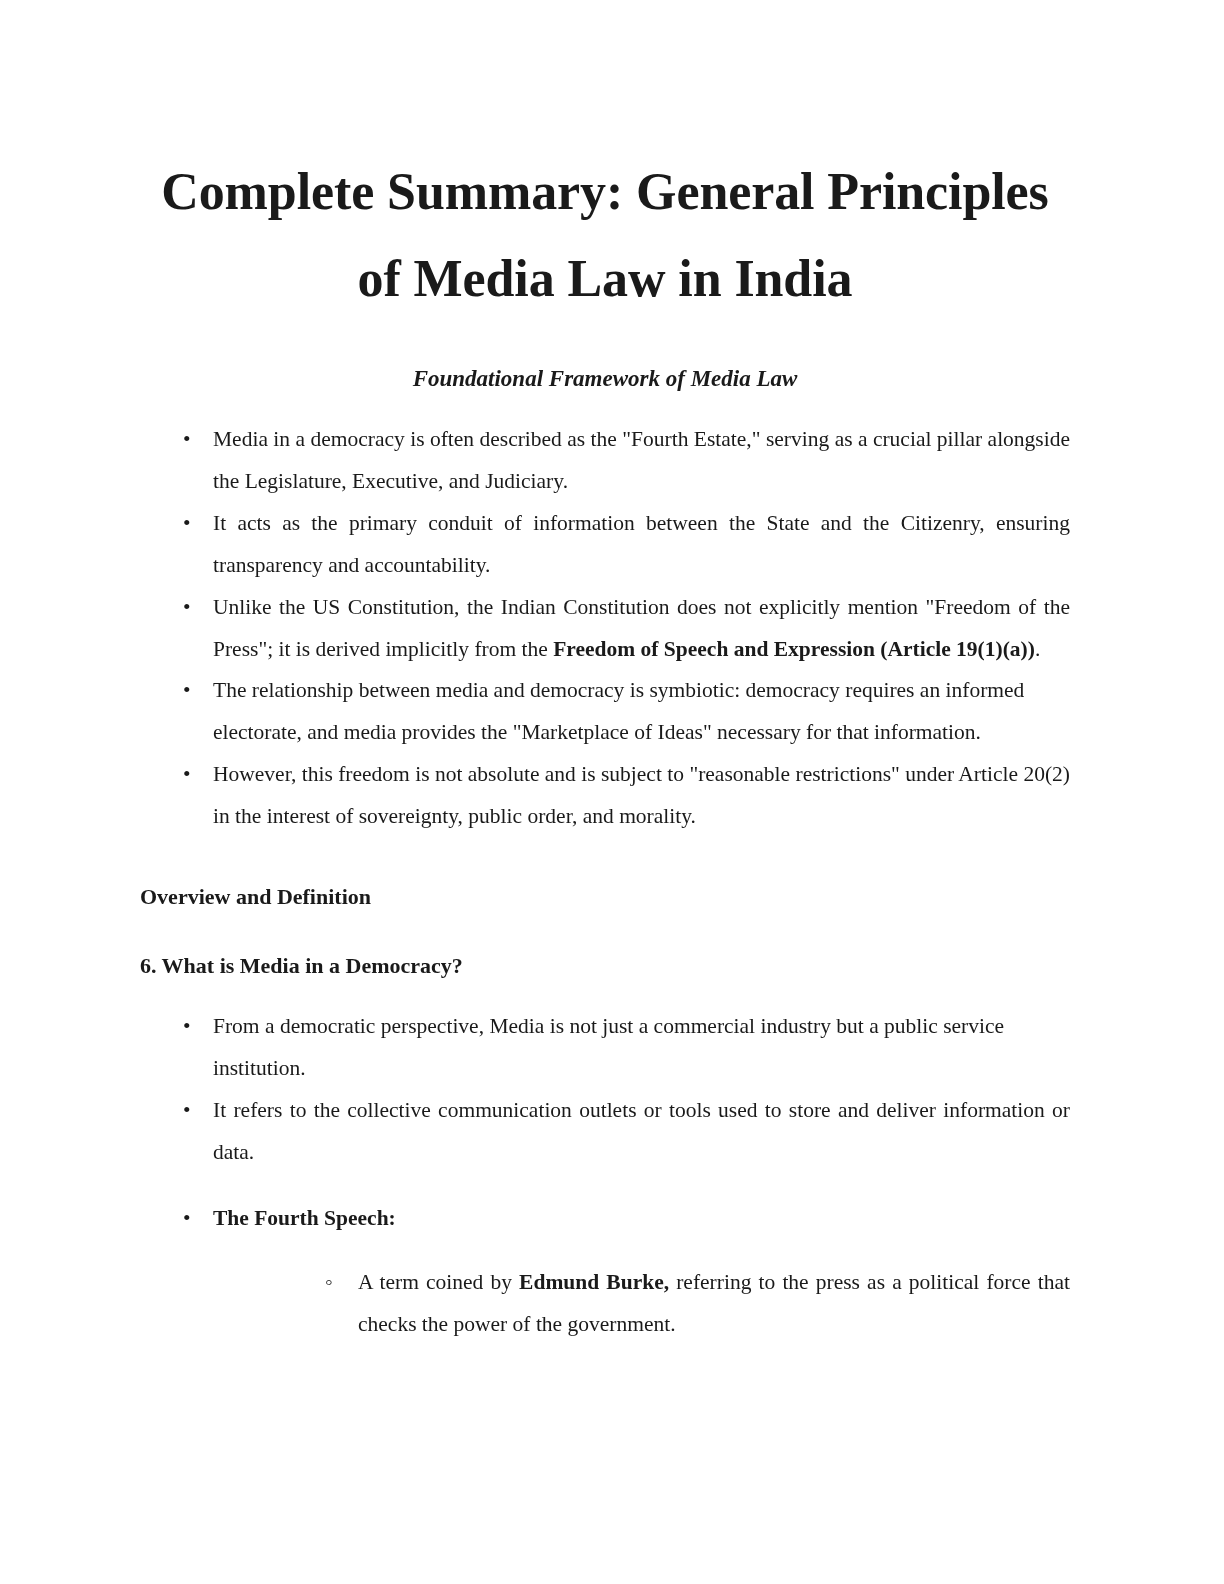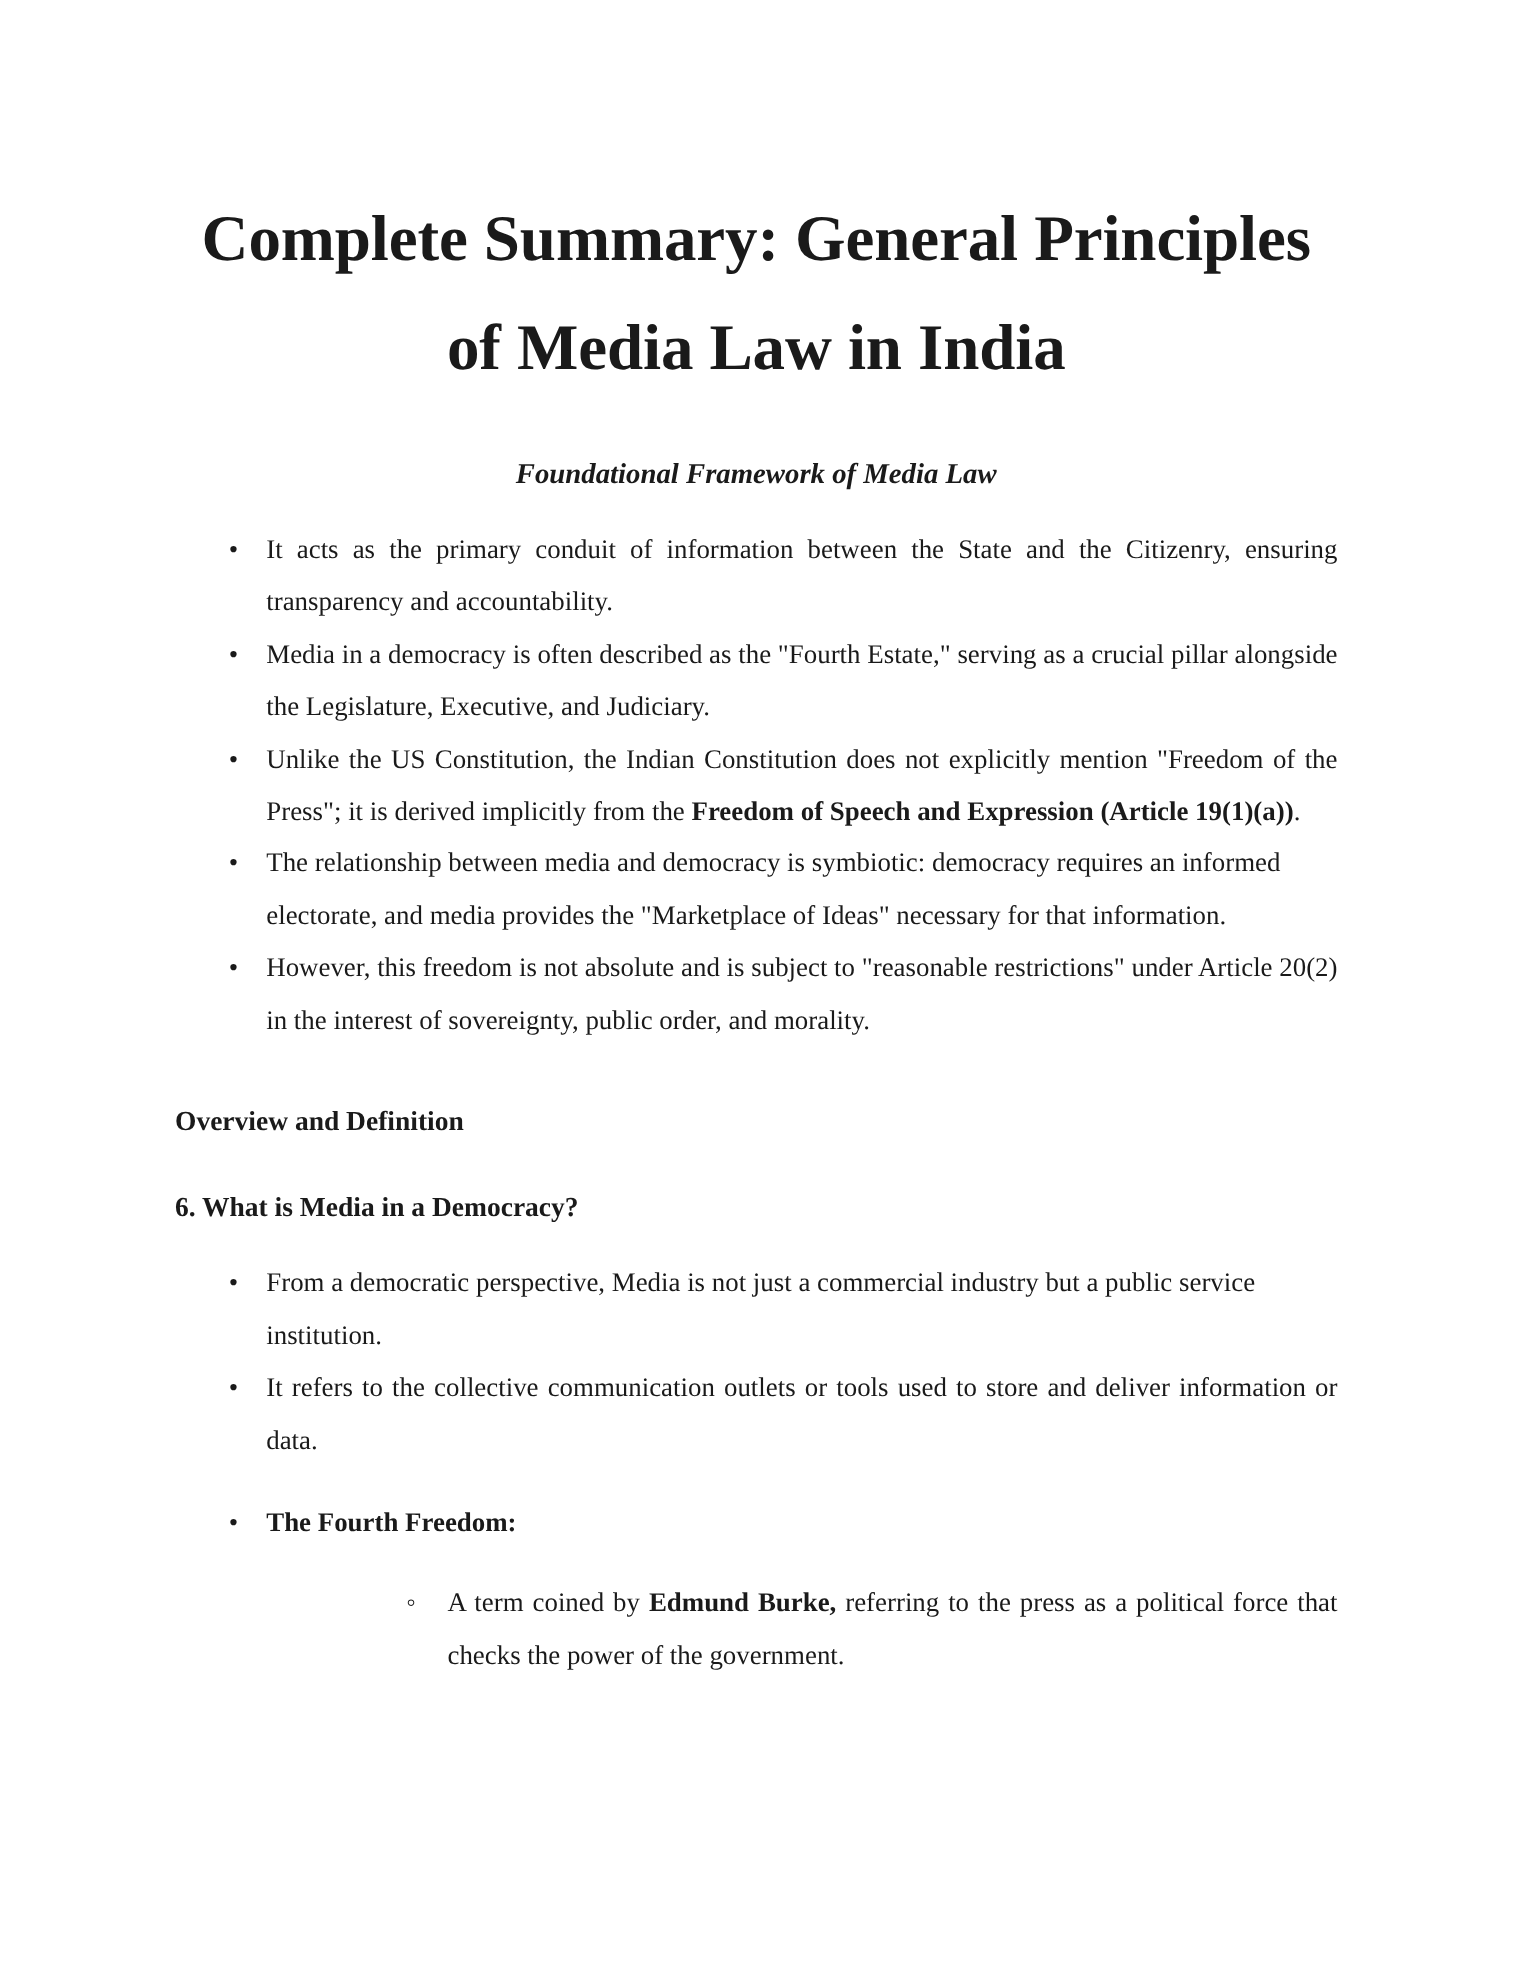--- a/index.html
+++ b/index.html
@@ -119,24 +119,24 @@
 
 <div class="page">
 
   <h1 class="doc-title">Complete Summary: General Principles of Media Law in India</h1>
 
   <div class="doc-subtitle">Foundational Framework of Media Law</div>
 
 
   <ul class="bullets">
     <li>
-      <span>It acts as the primary conduit of information between the State and the Citizenry, ensuring transparency and accountability.</span>
+      <span>Media in a democracy is often described as the "Fourth Estate," serving as a crucial pillar alongside the Legislature, Executive, and Judiciary.</span>
     </li>
     <li>
-      <span>Media in a democracy is often described as the "Fourth Estate," serving as a crucial pillar alongside the Legislature, Executive, and Judiciary.</span>
+      <span>It acts as the primary conduit of information between the State and the Citizenry, ensuring transparency and accountability.</span>
     </li>
     <li>
       <span>Unlike the US Constitution, the Indian Constitution does not explicitly mention "Freedom of the Press"; it is derived implicitly from the </span><span class="bold">Freedom of Speech and Expression (Article 19(1)(a))</span><span>.</span>
     </li>
     <li class="flow">
       <span>The relationship between media and democracy is symbiotic: democracy requires an informed electorate, and media provides the "Marketplace of Ideas" necessary for that information.</span>
     </li>
     <li>
       <span>However, this freedom is not absolute and is subject to "reasonable restrictions" under Article 20(2) in the interest of sovereignty, public order, and morality.</span>
     </li>
@@ -150,21 +150,21 @@
     <li class="flow">
       <span>From a democratic perspective, Media is not just a commercial industry but a public service institution.</span>
     </li>
     <li>
       <span>It refers to the collective communication outlets or tools used to store and deliver information or data.</span>
     </li>
   </ul>
 
   <ul class="bullets group-gap">
     <li class="flow">
-      <span class="bold">The Fourth Freedom:</span>
+      <span class="bold">The Fourth Speech:</span>
       <ul class="subbullets">
         <li>
           <span>A term coined by </span><span class="bold">Edmund Burke,</span><span> referring to the press as a political force that checks the power of the government.</span>
         </li>
       </ul>
     </li>
   </ul>
 
 </div>
 

